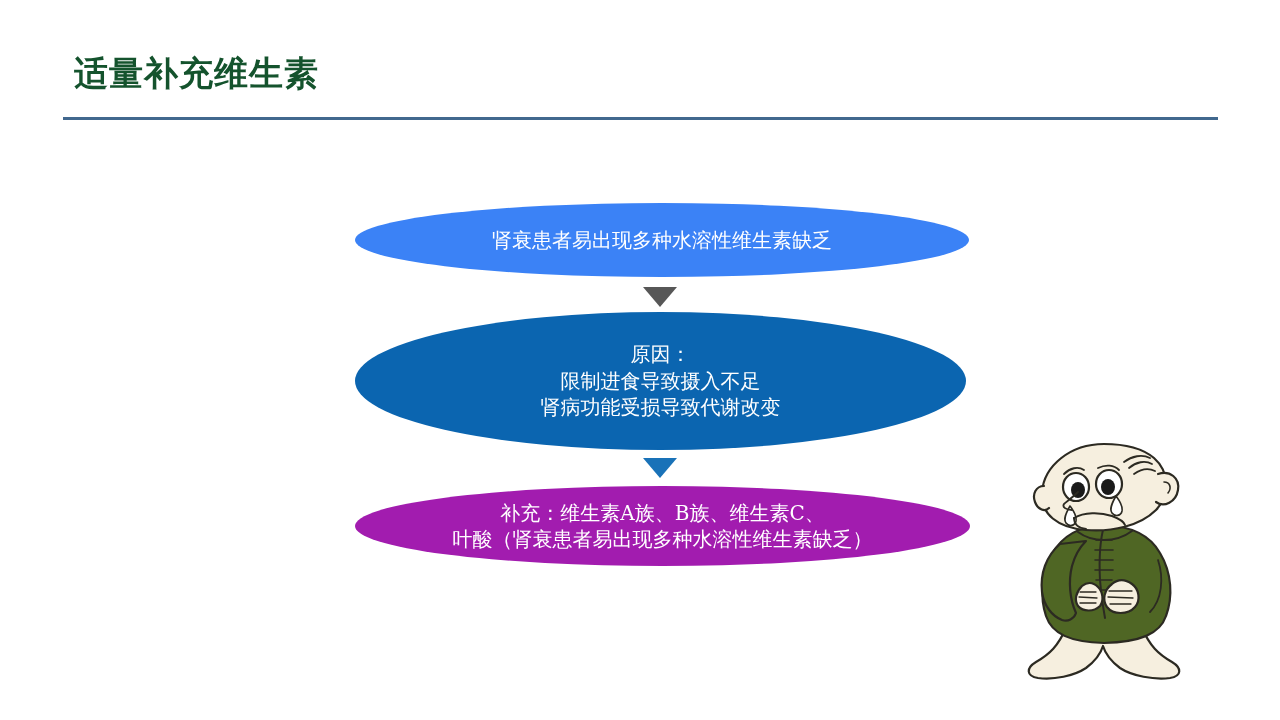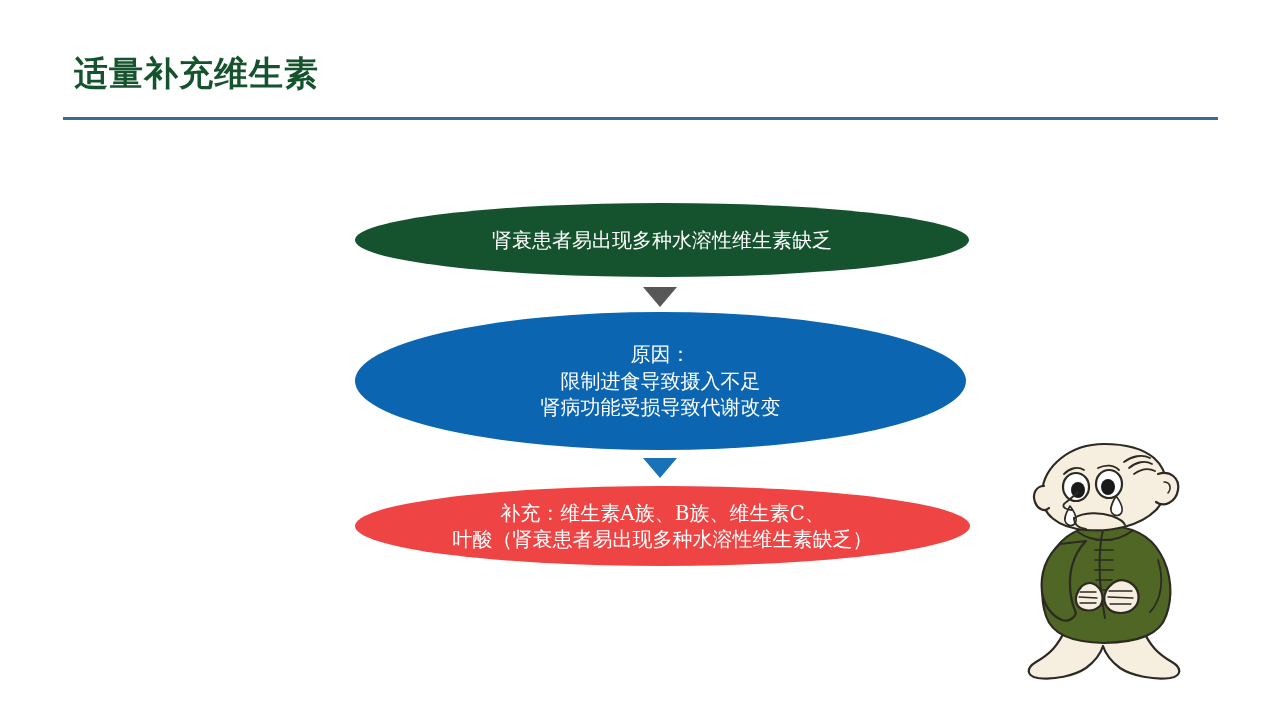--- a/index.html
+++ b/index.html
@@ -74,39 +74,39 @@
     box-sizing: border-box;
     line-height: 1.32;
     white-space: pre-line;
   }
 
   #node-problem {
     left: 355px;
     top: 203px;
     width: 614px;
     height: 74px;
-    background: #14532d;
+    background: #3b82f6;
     font-size: 20px;
   }
 
   #node-cause {
     left: 355px;
     top: 312px;
     width: 611px;
     height: 138px;
     background: #0B65B0;
     font-size: 20px;
   }
 
   #node-supplement {
     left: 355px;
     top: 486px;
     width: 615px;
     height: 80px;
-    background: #ef4444;
+    background: #a21caf;
     font-size: 20px;
   }
   #node-supplement .etext {
     padding: 0 28px;
   }
 
   
   .arrow {
     position: absolute;
     width: 0;

